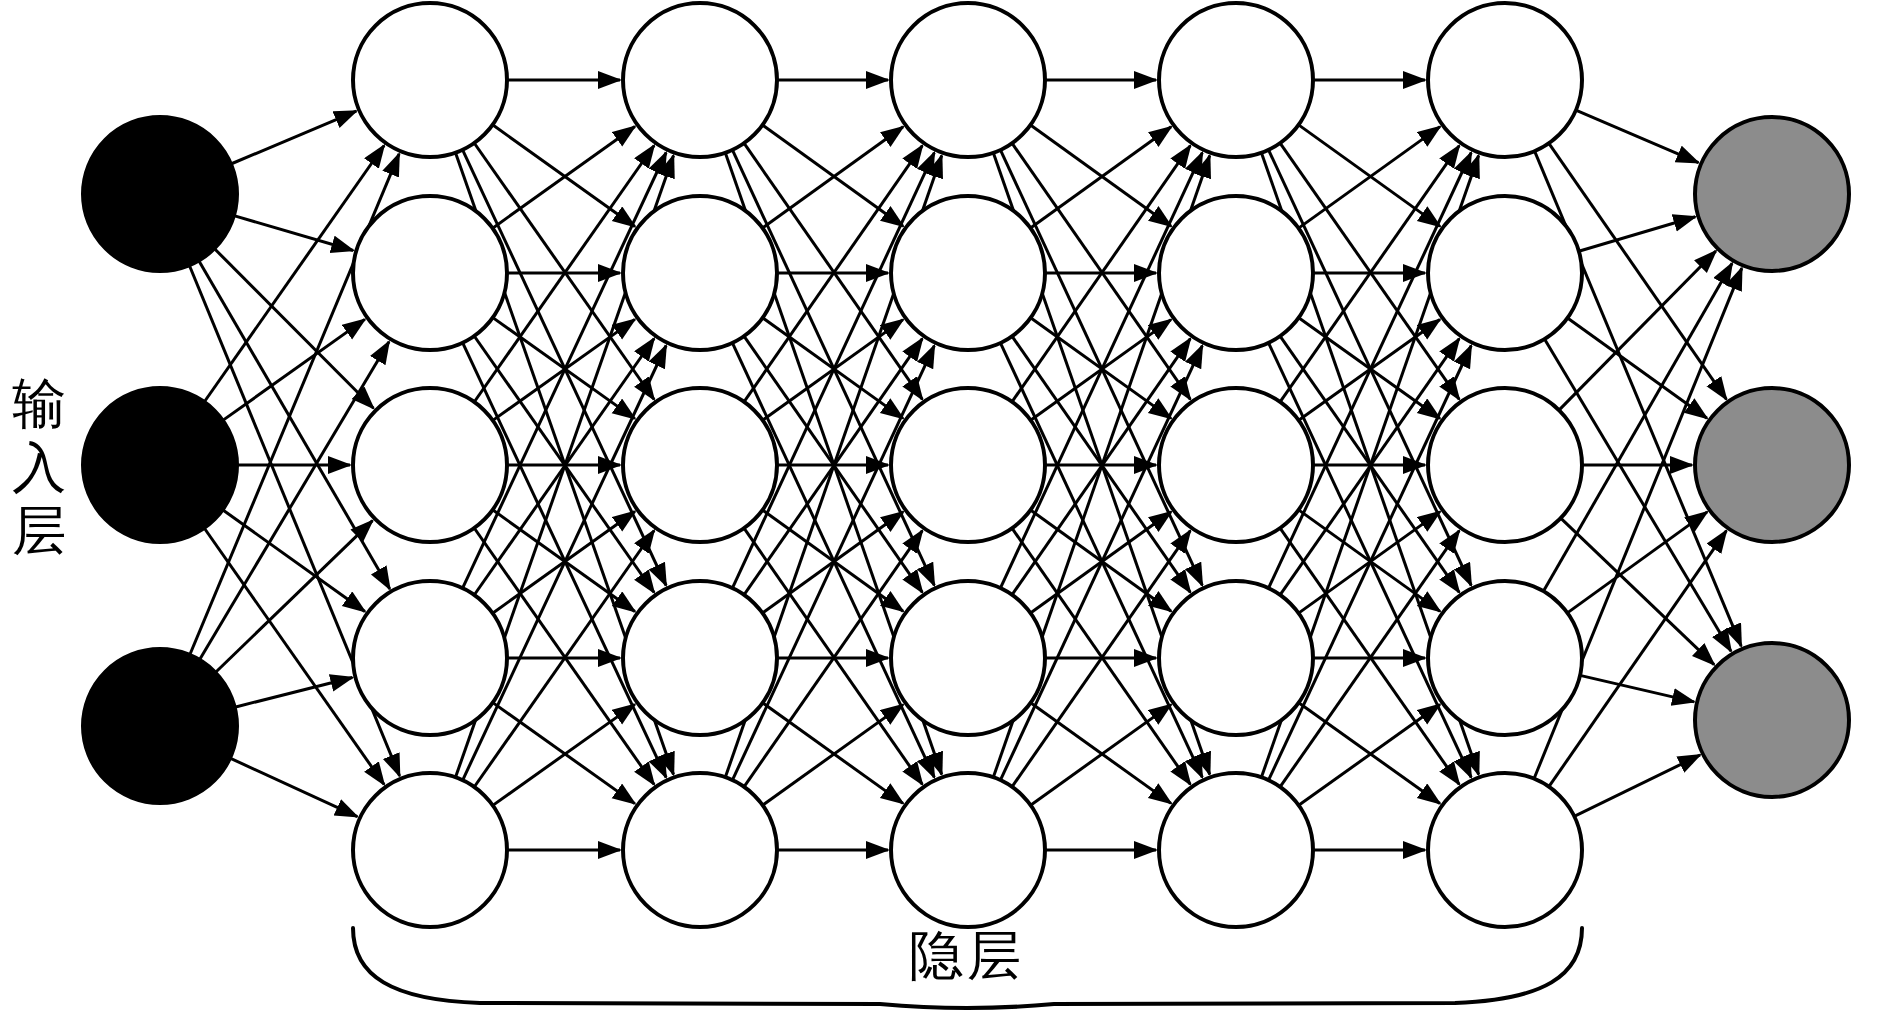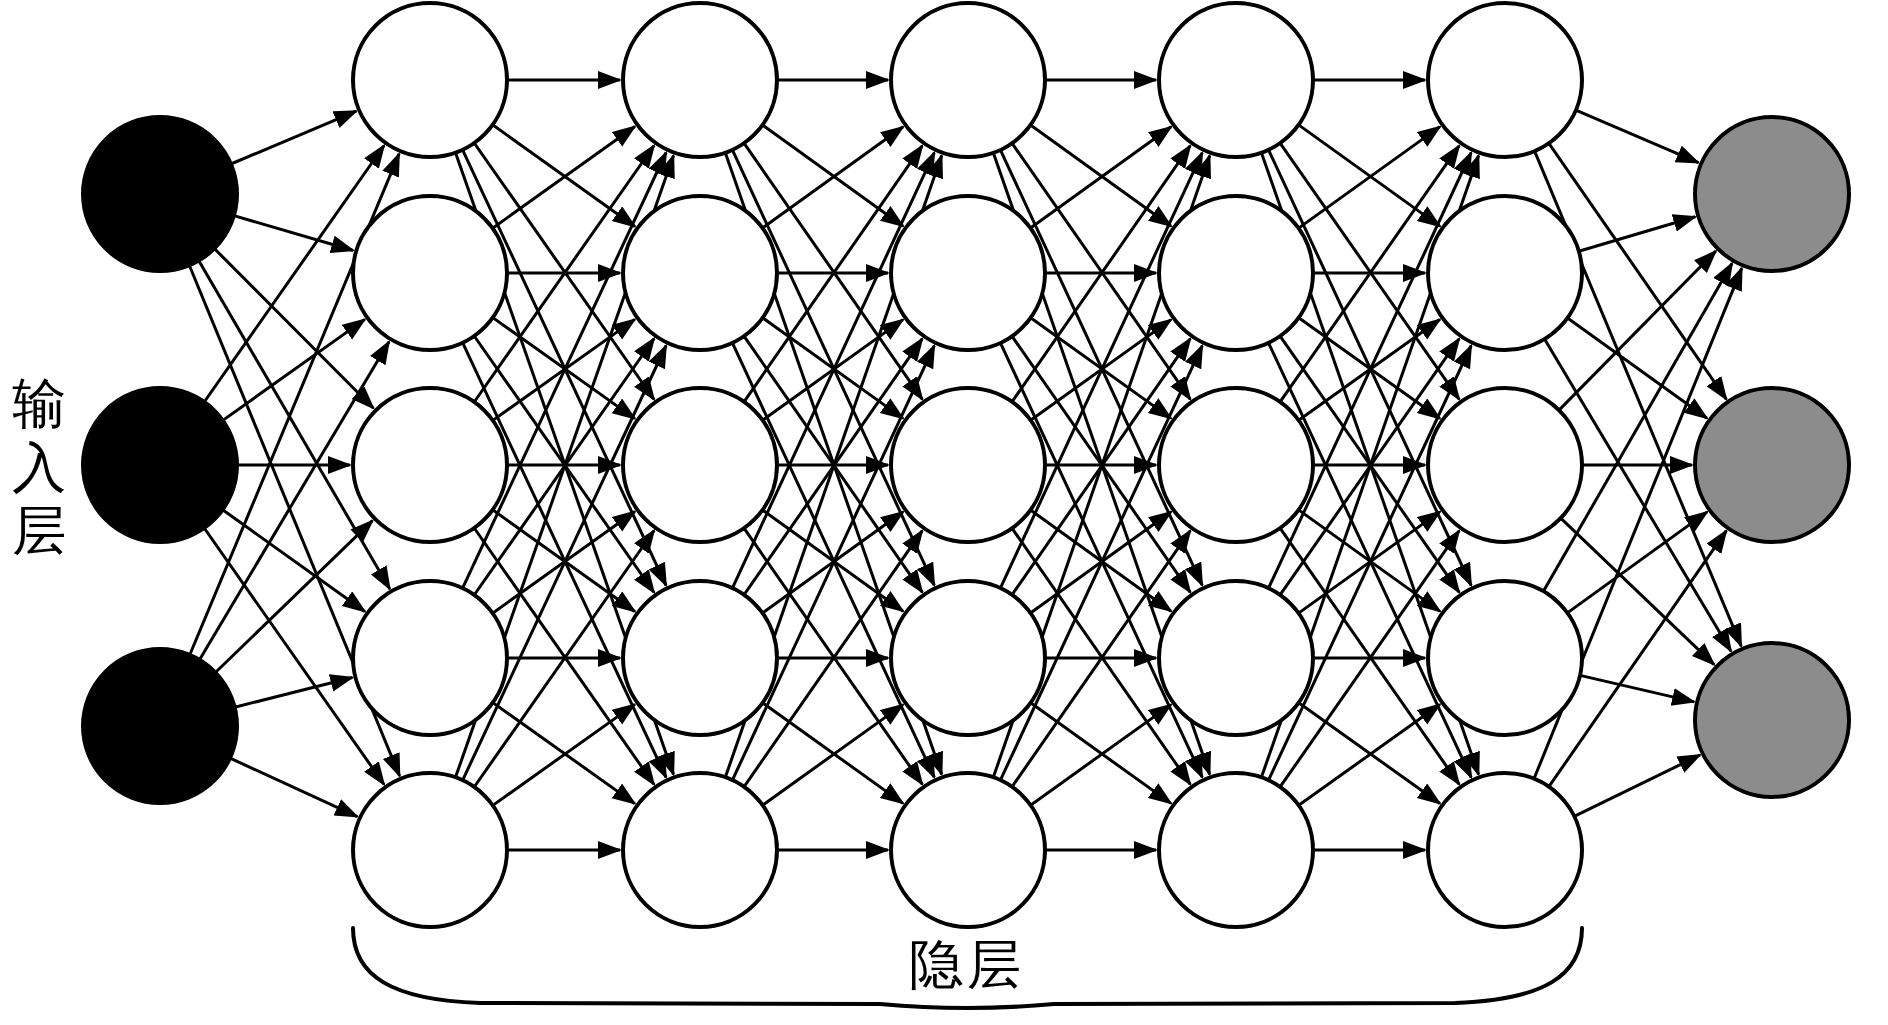--- a/index.html
+++ b/index.html
@@ -45,21 +45,20 @@
   .h-label {
     position: absolute;
     left: 967px;
     top: 926px;
     transform: translateX(-50%);
     font-size: 54px;
     line-height: 1.1;
     letter-spacing: 4px;
     white-space: nowrap;
     user-select: none;
-    margin-top: 9px;
   }
 </style>
 </head>
 <body>
 
 <div class="canvas">
   <svg id="network-svg" viewBox="0 0 1888 1025" xmlns="http://www.w3.org/2000/svg">
       <defs>
         <marker id="arrowhead" markerUnits="userSpaceOnUse" markerWidth="26" markerHeight="20" refX="22" refY="9" orient="auto">
           <path d="M0,0 L24,9 L0,18 Z" fill="#000000"></path>

